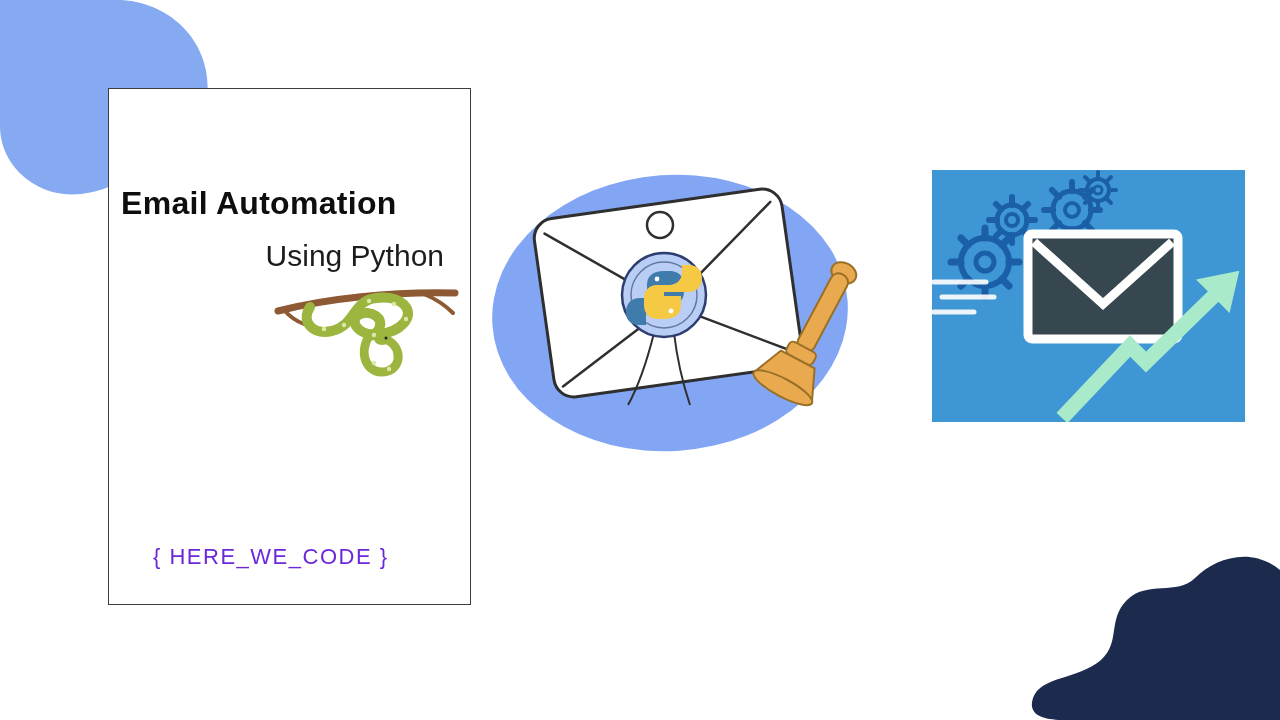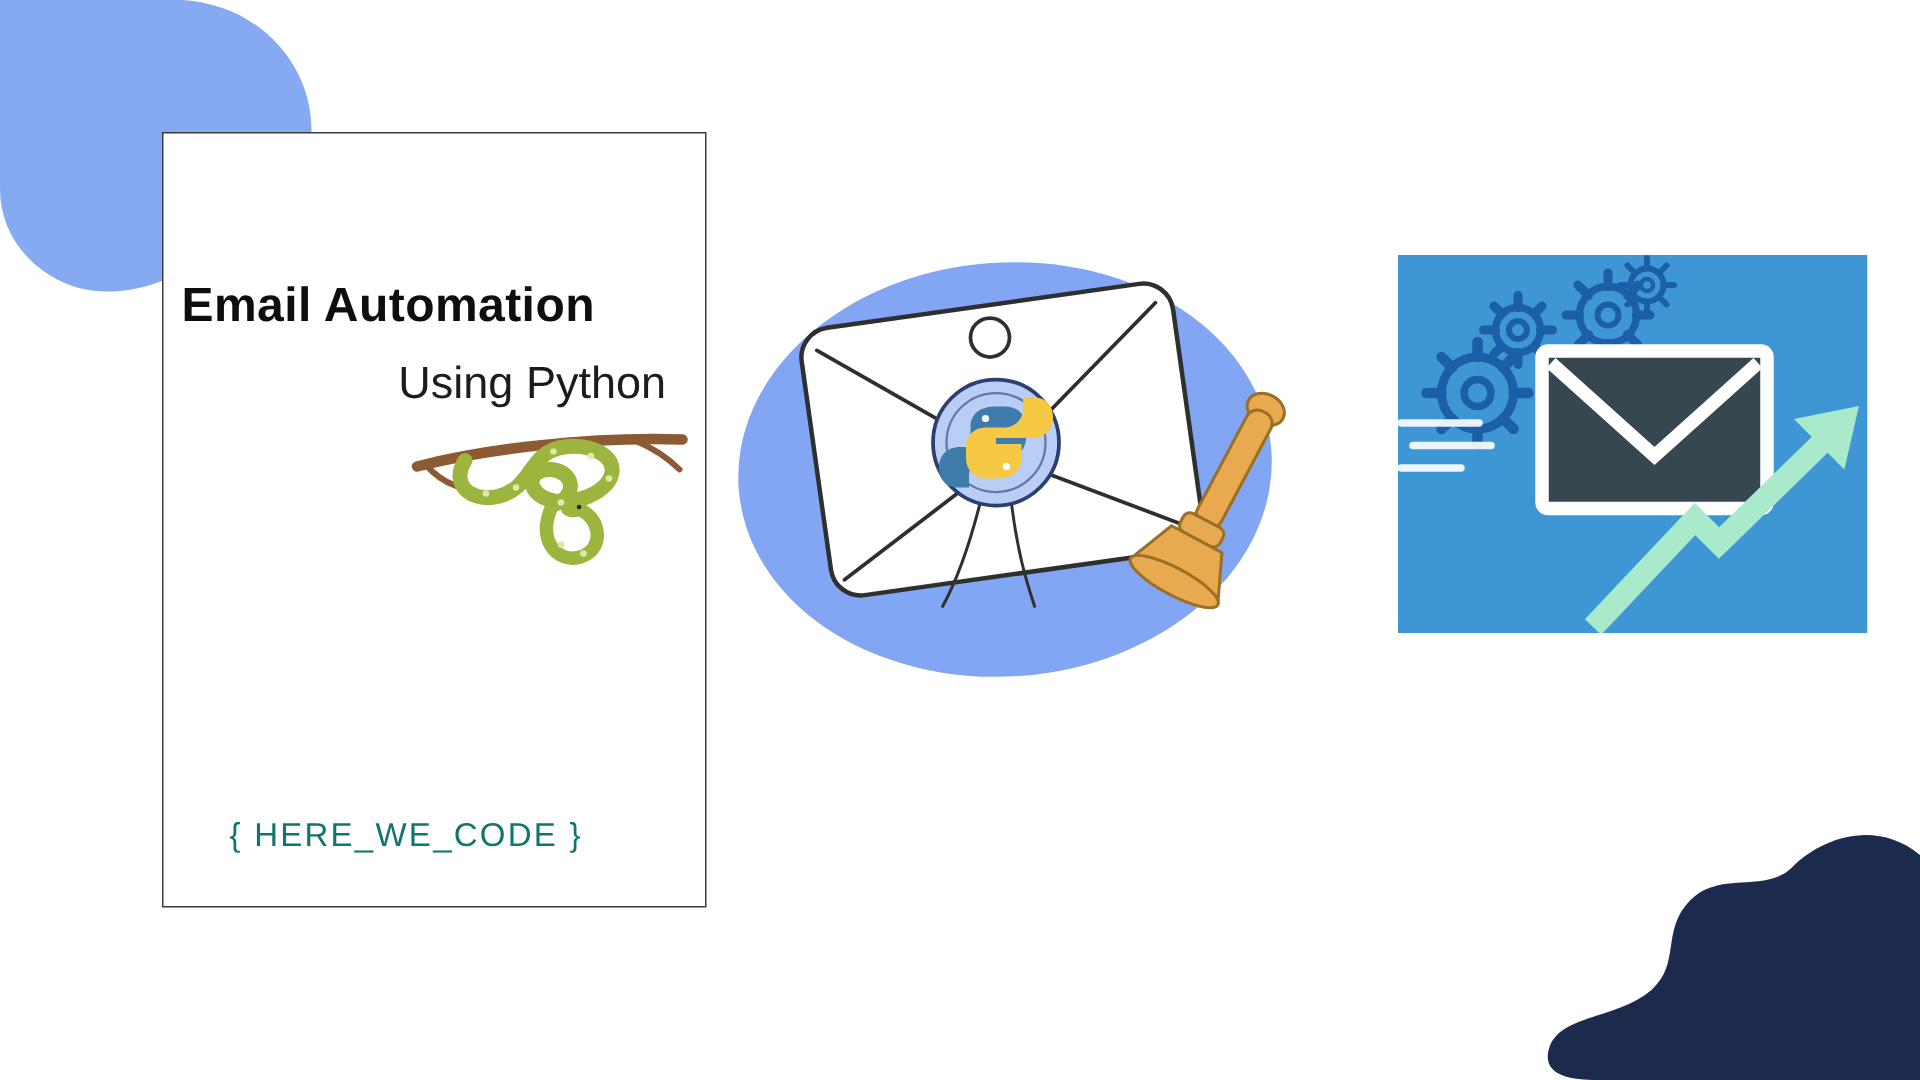--- a/index.html
+++ b/index.html
@@ -23,21 +23,21 @@
     font-size:32px; font-weight:700; color:#0e0e0e; letter-spacing:0.3px;
     white-space:nowrap;
   }
   .card-subtitle {
     position:absolute; right:26px; top:150px;
     font-size:30px; font-weight:400; color:#1c1c1c; white-space:nowrap;
   }
   .snake { position:absolute; left:165px; top:190px; }
   .card-brand {
     position:absolute; left:44px; top:455px;
-    font-size:22px; color:#0f766e; letter-spacing:1.5px; white-space:nowrap;
+    font-size:22px; color:#6d28d9; letter-spacing:1.5px; white-space:nowrap;
   }
 
   .center-illo { position:absolute; left:488px; top:165px; }
   .right-panel { position:absolute; left:932px; top:170px; }
 </style>
 </head>
 <body>
 
 <div class="canvas">
 

